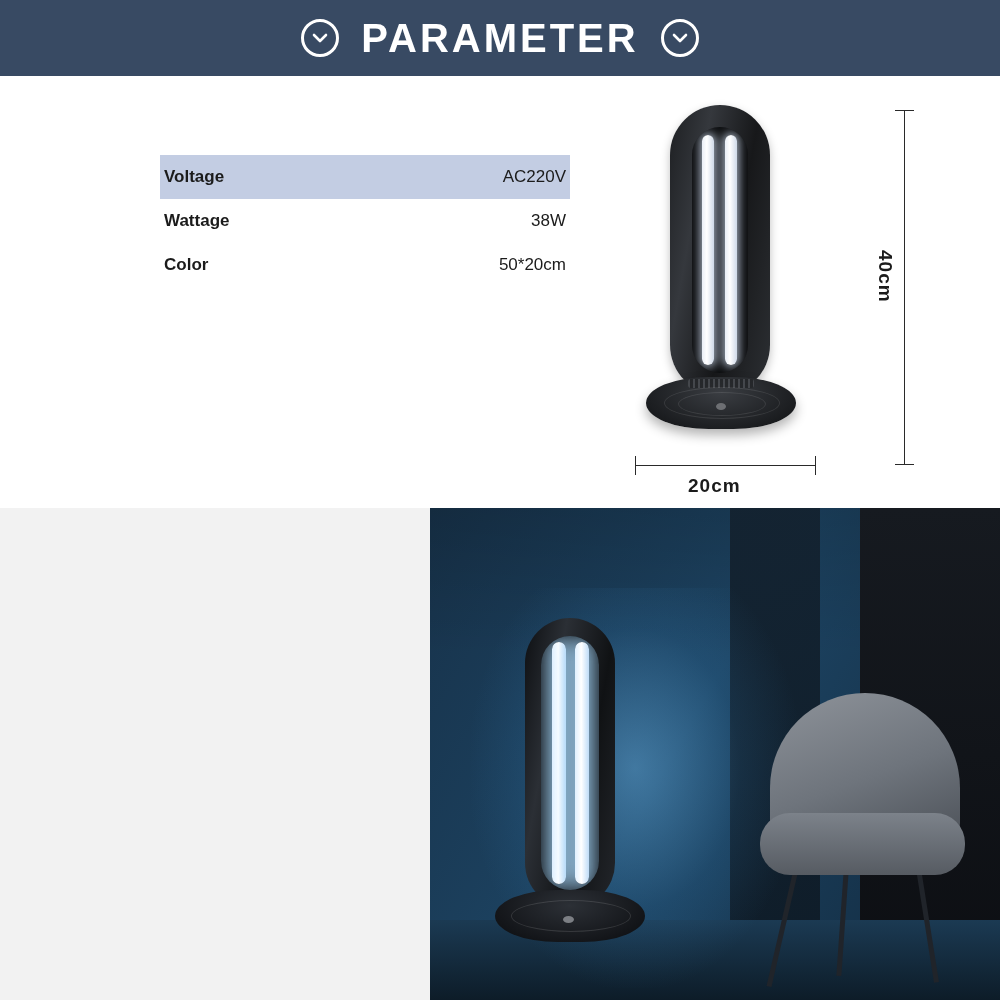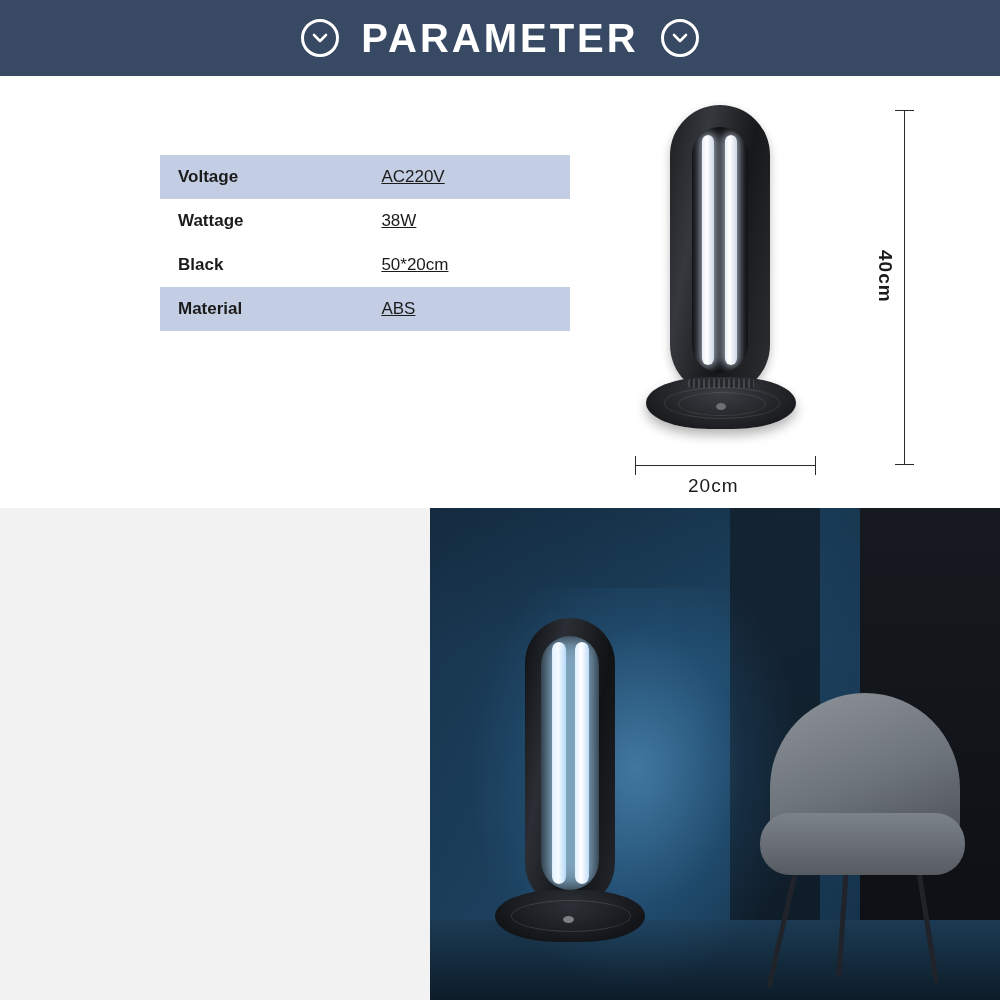--- a/index.html
+++ b/index.html
@@ -51,30 +51,30 @@
     position: absolute;
     left: 160px;
     top: 155px;
     width: 410px;
     border-collapse: collapse;
   }
   .spec-table tr { height: 44px; }
   .spec-table td {
     font-size: 17px;
     color: #1b1b1b;
-    padding: 0 18px;
+    padding: 0 4px;
     vertical-align: middle;
   }
   .spec-table td.k {
     text-align: left;
     font-weight: bold;
   }
   .spec-table td.v {
+    text-align: right;
     font-weight: normal;
-    text-decoration: underline;
   }
   .spec-table tr.shade td { background: #c3cde3; }
   .spec-table tr.plain td { background: #ffffff; margin-top: 8px; }
 
   
   .figure {
     position: absolute;
     left: 610px;
     top: 95px;
     width: 300px;
@@ -207,21 +207,21 @@
     background: #2a2a2a;
   }
   .dim-h::before { left: 0; }
   .dim-h::after { right: 0; }
   .dim-h-label {
     position: absolute;
     left: 78px;
     top: 380px;
     font-size: 19px;
     color: #1b1b1b;
-    font-weight: normal;
+    font-weight: bold;
     letter-spacing: 1px;
   }
 
   
   .hero {
     position: absolute;
     left: 0;
     top: 508px;
     width: 1000px;
     height: 492px;
@@ -384,26 +384,22 @@
   <tbody>
     <tr class="shade">
       <td class="k">Voltage</td>
       <td class="v">AC220V</td>
     </tr>
     <tr class="plain">
       <td class="k">Wattage</td>
       <td class="v">38W</td>
     </tr>
     <tr class="plain">
-      <td class="k">Black</td>
+      <td class="k">Color</td>
       <td class="v">50*20cm</td>
-    </tr>
-    <tr class="shade">
-      <td class="k">Material</td>
-      <td class="v">ABS</td>
     </tr>
   </tbody>
 </table>
 
 <div class="figure">
   <div class="lamp">
     <div class="lamp-body">
       <div class="lamp-window">
         <div class="tube t1"></div>
         <div class="tube t2"></div>

